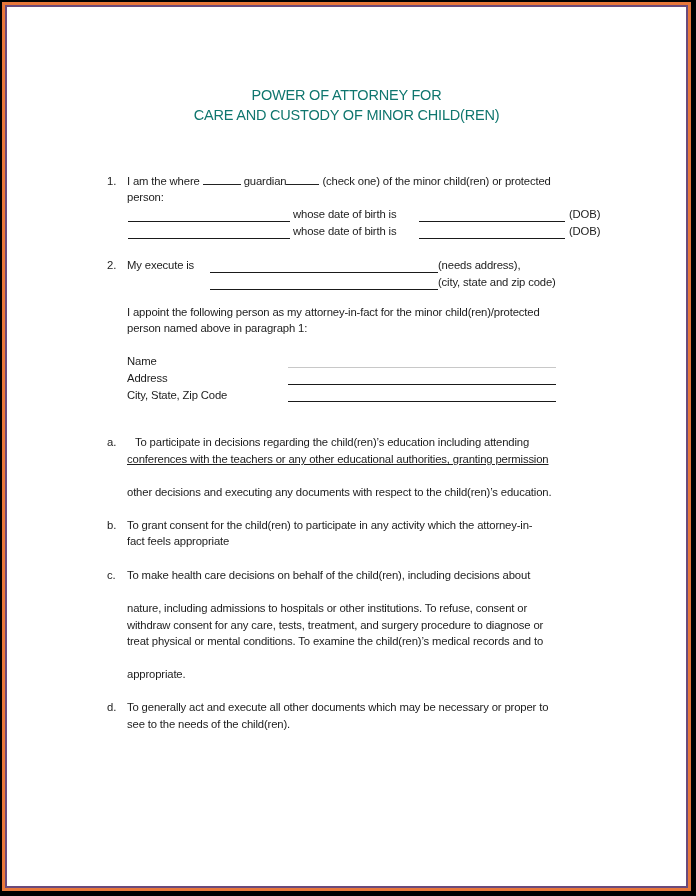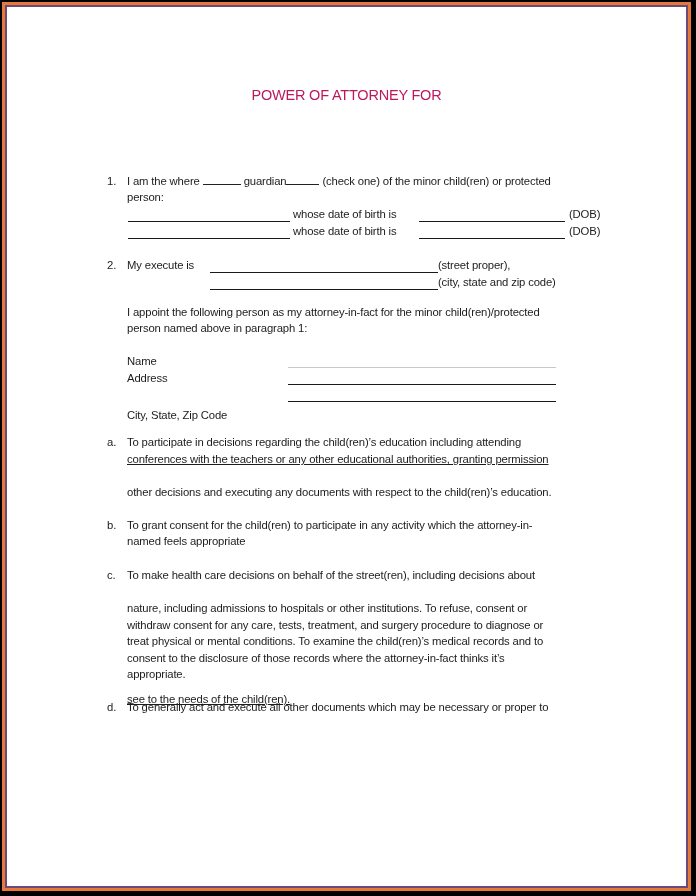--- a/index.html
+++ b/index.html
@@ -15,36 +15,37 @@
     position: absolute; left: 5px; top: 5px; width: 683px; height: 883px;
     background: #6a4a7c;
   }
   .page {
     position: absolute; left: 7px; top: 7px; width: 679px; height: 879px;
     background: #ffffff; color: #1a1a1a;
   }
   .abs { position: absolute; white-space: nowrap; }
   .title {
     position: absolute; left: 0; width: 679px; text-align: center;
-    font-size: 14.5px; letter-spacing: -0.2px; color: #be185d;
+    font-size: 14.5px; letter-spacing: -0.2px; color: #0f766e;
   }
   .t { font-size: 11.3px; line-height: 16.6px; color: #1c1c1c; letter-spacing: -0.15px; }
   .blank { display: inline-block; border-bottom: 1px solid #222; height: 11px; vertical-align: baseline; }
   .hline { position: absolute; height: 0; border-top: 1.3px solid #1a1a1a; }
   .hline.light { border-top: 1px solid #c8c8c8; }
 </style>
 </head>
 <body>
 
 <div class="frame-orange"></div>
 <div class="frame-purple"></div>
 
 <div class="page">
 
   <div class="title" style="top:80px;">POWER OF ATTORNEY FOR</div>
+  <div class="title" style="top:100px;">CARE AND CUSTODY OF MINOR CHILD(REN)</div>
 
   <div class="abs t" style="left:100px; top:166px;">1.</div>
   <div class="abs t" style="left:120px; top:166px;">
     <span>I am the where</span>
     <span class="blank" style="width:38px;"></span>
     <span>guardian</span><span class="blank" style="width:33px;"></span>
     <span>(check one)  of the minor child(ren) or protected</span>
   </div>
   <div class="abs t" style="left:120px; top:182px;">person:</div>
 
@@ -54,48 +55,47 @@
   <div class="abs t" style="left:562px; top:199px;">(DOB)</div>
 
   <div class="hline" style="left:121px; width:162px; top:231px;"></div>
   <div class="abs t" style="left:286px; top:216px;">whose date of birth is</div>
   <div class="hline" style="left:412px; width:146px; top:231px;"></div>
   <div class="abs t" style="left:562px; top:216px;">(DOB)</div>
 
   <div class="abs t" style="left:100px; top:250px;">2.</div>
   <div class="abs t" style="left:120px; top:250px;">My execute is</div>
   <div class="hline" style="left:203px; width:228px; top:265px;"></div>
-  <div class="abs t" style="left:431px; top:250px;">(street proper),</div>
+  <div class="abs t" style="left:431px; top:250px;">(needs address),</div>
   <div class="hline" style="left:203px; width:228px; top:282px;"></div>
   <div class="abs t" style="left:431px; top:267px;">(city, state and zip code)</div>
 
   <div class="abs t" style="left:120px; top:297px;">I appoint the following person as my attorney-in-fact for the minor child(ren)/protected</div>
   <div class="abs t" style="left:120px; top:313px;">person named above in paragraph 1:</div>
 
   <div class="abs t" style="left:120px; top:346px;">Name</div>
   <div class="hline light" style="left:281px; width:268px; top:360px;"></div>
   <div class="abs t" style="left:120px; top:363px;">Address</div>
   <div class="hline" style="left:281px; width:268px; top:377px;"></div>
-  <div class="abs t" style="left:120px; top:380px;margin-top:20px;">City, State, Zip Code</div>
+  <div class="abs t" style="left:120px; top:380px;">City, State, Zip Code</div>
   <div class="hline" style="left:281px; width:268px; top:394px;"></div>
 
   <div class="abs t" style="left:100px; top:427px;">a.</div>
-  <div class="abs t" style="left:120px; top:427px;">To participate in decisions regarding the child(ren)’s education including attending</div>
+  <div class="abs t" style="left:128px; top:427px;">To participate in decisions regarding the child(ren)’s education including attending</div>
   <div class="abs t" style="left:120px; top:444px;text-decoration:underline;">conferences with the teachers or any other educational authorities, granting permission</div>
   <div class="abs t" style="left:120px; top:477px;text-align:right;">other decisions and executing any documents with respect to the child(ren)’s education.</div>
 
   <div class="abs t" style="left:100px; top:510px;">b.</div>
   <div class="abs t" style="left:120px; top:510px;">To grant consent for the child(ren) to participate in any activity which the attorney-in-</div>
-  <div class="abs t" style="left:120px; top:526px;">named feels appropriate</div>
+  <div class="abs t" style="left:120px; top:526px;">fact feels appropriate</div>
 
   <div class="abs t" style="left:100px; top:560px;">c.</div>
-  <div class="abs t" style="left:120px; top:560px;">To make health care decisions on behalf of the street(ren), including decisions about</div>
+  <div class="abs t" style="left:120px; top:560px;">To make health care decisions on behalf of the child(ren), including decisions about</div>
   <div class="abs t" style="left:120px; top:593px;">nature, including admissions to hospitals or other institutions.  To refuse, consent or</div>
   <div class="abs t" style="left:120px; top:610px;">withdraw consent for any care, tests, treatment, and surgery procedure to diagnose or</div>
   <div class="abs t" style="left:120px; top:626px;">treat physical or mental conditions.  To examine the child(ren)’s medical records and to</div>
-  <div class="abs t" style="left:120px; top:643px;">consent to the disclosure of those records where the attorney-in-fact thinks it’s</div>
   <div class="abs t" style="left:120px; top:659px;">appropriate.</div>
 
   <div class="abs t" style="left:100px; top:692px;">d.</div>
   <div class="abs t" style="left:120px; top:692px;">To generally act and execute all other documents which may be necessary or proper to</div>
-  <div class="abs t" style="left:120px; top:684px;text-decoration:underline;">see to the needs of the child(ren).</div>
+  <div class="abs t" style="left:120px; top:709px;">see to the needs of the child(ren).</div>
 
 </div>
 
 </body></html>

